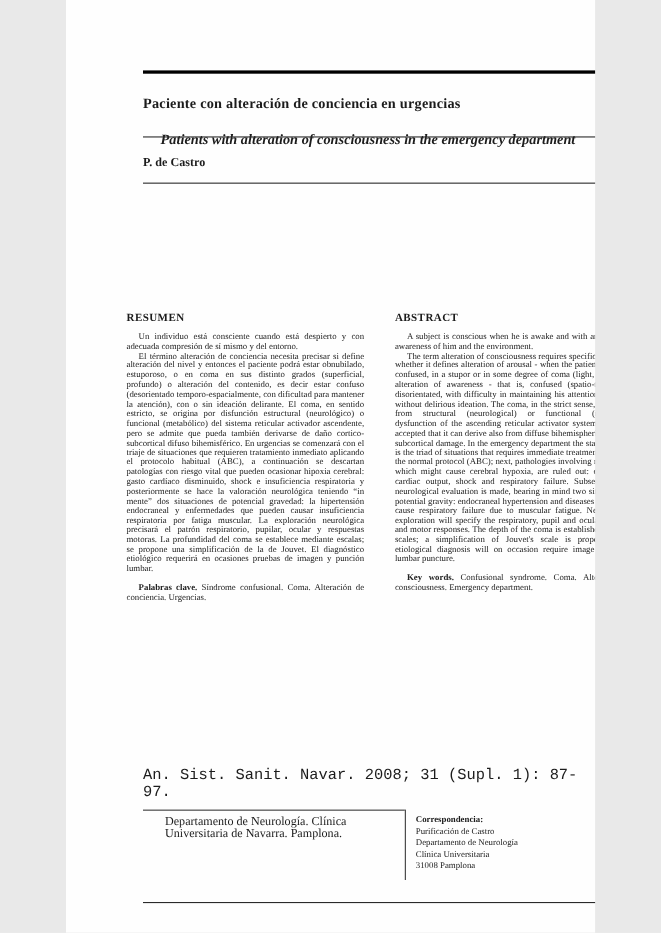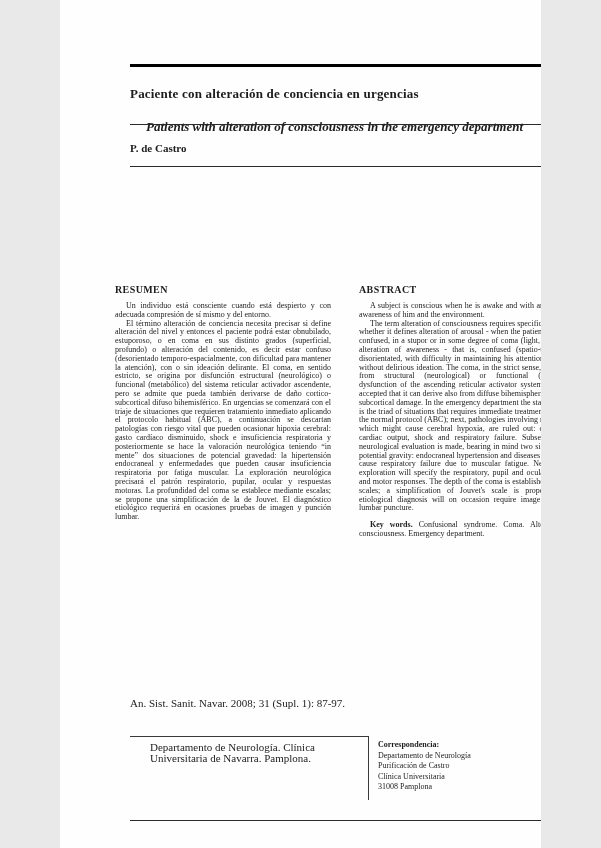--- a/index.html
+++ b/index.html
@@ -43,21 +43,21 @@
   .abs-text {
     font-size: 8px; line-height: 8.8px; text-align: justify;
     margin: 0; color: #222;
   }
   .indent { text-indent: 11px; }
   .keywords { margin-top: 8px; }
   .kw-label { font-weight: bold; }
 
   .citation {
     position: absolute; top: 697px; left: 70px;
-    font-size: 11px; color: #1c1c1c;
+    font-size: 14px; color: #1c1c1c; font-family: Liberation Mono, monospace;
   }
 
   .fn-rule  { position: absolute; top: 736px; left: 70px; width: 238px; height: 1px; background: #3a3a3a; }
   .fn-vline { position: absolute; top: 736px; left: 308px; width: 1px; height: 64px; background: #3a3a3a; }
   .affiliation {
     position: absolute; top: 742px; left: 90px; width: 205px;
     font-size: 11px; line-height: 10.5px;
   }
   .correspondence {
     position: absolute; top: 740px; left: 318px; width: 200px;
@@ -88,41 +88,42 @@
   <div class="author">P. de Castro</div>
 
   <div class="rule-thin rule-2"></div>
 
   <div class="columns">
 
     <section class="col">
       <h3 class="col-heading">RESUMEN</h3>
       <p class="abs-text indent">Un individuo está consciente cuando está despierto y con adecuada compresión de sí mismo y del entorno.</p>
       <p class="abs-text indent">El término alteración de conciencia necesita precisar si define alteración del nivel y entonces el paciente podrá estar obnubilado, estuporoso, o en coma en sus distinto grados (superficial, profundo) o alteración del contenido, es decir estar confuso (desorientado temporo-espacialmente, con dificultad para mantener la atención), con o sin ideación delirante. El coma, en sentido estricto, se origina por disfunción estructural (neurológico) o funcional (metabólico) del sistema reticular activador ascendente, pero se admite que pueda también derivarse de daño cortico-subcortical difuso bihemisférico. En urgencias se comenzará con el triaje de situaciones que requieren tratamiento inmediato aplicando el protocolo habitual (ABC), a continuación se descartan patologías con riesgo vital que pueden ocasionar hipoxia cerebral: gasto cardíaco disminuido, shock e insuficiencia respiratoria y posteriormente se hace la valoración neurológica teniendo “in mente” dos situaciones de potencial gravedad: la hipertensión endocraneal y enfermedades que pueden causar insuficiencia respiratoria por fatiga muscular. La exploración neurológica precisará el patrón respiratorio, pupilar, ocular y respuestas motoras. La profundidad del coma se establece mediante escalas; se propone una simplificación de la de Jouvet. El diagnóstico etiológico requerirá en ocasiones pruebas de imagen y punción lumbar.</p>
+      <p class="abs-text indent keywords"><span class="kw-label">Palabras clave.</span> <span>Síndrome confusional. Coma. Alteración de conciencia. Urgencias.</span></p>
     </section>
 
     <section class="col">
       <h3 class="col-heading">ABSTRACT</h3>
       <p class="abs-text indent">A subject is conscious when he is awake and with an adequate awareness of him and the environment.</p>
       <p class="abs-text indent">The term alteration of consciousness requires specification as to whether it defines alteration of arousal - when the patient might be confused, in a stupor or in some degree of coma (light, deep) - or alteration of awareness - that is, confused (spatio-temporally disorientated, with difficulty in maintaining his attention), with or without delirious ideation. The coma, in the strict sense, originates from structural (neurological) or functional (metabolic) dysfunction of the ascending reticular activator system, but it is accepted that it can derive also from diffuse bihemispheric cortical-subcortical damage. In the emergency department the starting point is the triad of situations that requires immediate treatment applying the normal protocol (ABC); next, pathologies involving risk to life, which might cause cerebral hypoxia, are ruled out: diminished cardiac output, shock and respiratory failure. Subsequently, a neurological evaluation is made, bearing in mind two situations of potential gravity: endocraneal hypertension and diseases that might cause respiratory failure due to muscular fatigue. Neurological exploration will specify the respiratory, pupil and ocular patterns and motor responses. The depth of the coma is established through scales; a simplification of Jouvet's scale is proposed. The etiological diagnosis will on occasion require image tests and lumbar puncture.</p>
       <p class="abs-text indent keywords"><span class="kw-label">Key words.</span> <span>Confusional syndrome. Coma. Alteration of consciousness. Emergency department.</span></p>
     </section>
 
   </div>
 
   <div class="citation">An. Sist. Sanit. Navar. 2008; 31 (Supl. 1): 87-97.</div>
 
   <div class="fn-rule"></div>
   <div class="fn-vline"></div>
 
   <div class="affiliation">Departamento de Neurología. Clínica Universitaria de Navarra. Pamplona.</div>
 
   <div class="correspondence">
     <div class="corr-heading">Correspondencia:</div>
+    <div>Purificación de Castro</div>
     <div>Departamento de Neurología</div>
-    <div>Purificación de Castro</div>
     <div>Clínica Universitaria</div>
     <div>31008 Pamplona</div>
   </div>
 
   <div class="bottom-rule"></div>
 
 </div>
 
 </body></html>

